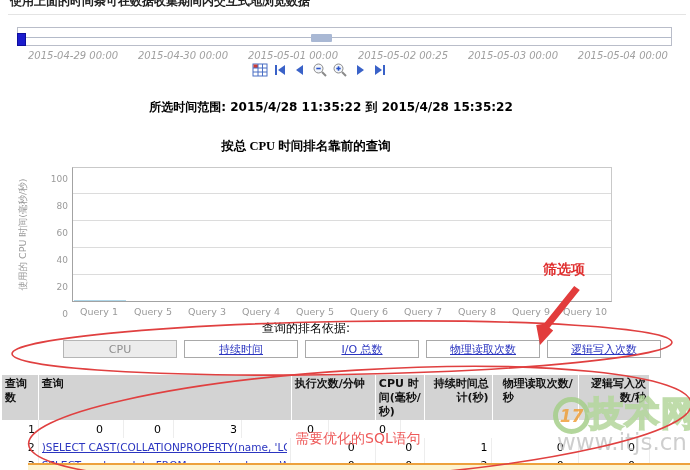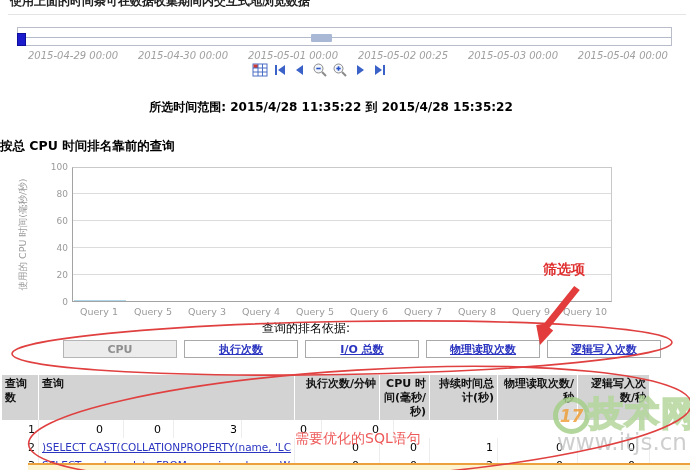--- a/index.html
+++ b/index.html
@@ -18,52 +18,52 @@
   .range-block { position: absolute; left: 293px; top: 6px; width: 21px; height: 8px; background: #a9b8d4; border-radius: 1px; }
   .dates { position: absolute; left: 28px; top: 50px; width: 640px; display: flex; justify-content: space-between; font-style: italic; }
   .dates span { font-size: 10px; color: #9f9f9f; }
 
   
   .toolbar { position: absolute; left: 251px; top: 61px; display: flex; align-items: center; gap: 3px; }
   .tool { width: 17px; height: 17px; display: flex; align-items: center; justify-content: center; cursor: pointer; }
 
   .range-line { position: absolute; top: 99px; left: 0; width: 690px; text-align: center; padding-right: 28px; font-size: 12px; font-weight: bold; color: #000; }
 
-  .chart-title { position: absolute; top: 138px; left: 0; width: 612px; text-align: left; font-size: 12.5px; font-weight: bold; color: #000; }
+  .chart-title { position: absolute; top: 138px; left: 0; width: 612px; text-align: center; font-size: 12.5px; font-weight: bold; color: #000; font-family: Liberation Serif, serif; }
 
   
   .plot { position: absolute; left: 72px; top: 167px; width: 540px; height: 135px;
           border: 1px solid #c9c9c9; border-left-color: #a3a3a3; border-bottom-color: #a3a3a3;
           background: repeating-linear-gradient(to top, transparent 0, transparent 26px, #dcdcdc 26px, #dcdcdc 27px); }
   .bars { position: absolute; left: 0; bottom: 0; width: 100%; height: 100%; display: flex; }
   .bar-slot { width: 54px; height: 100%; position: relative; }
   .bar { position: absolute; bottom: 0; left: 1px; width: 52px; background: #aed6e8; }
-  .yticks { position: absolute; left: 40px; top: 162px; width: 28px; height: 145px; display: flex; flex-direction: column; justify-content: space-between; }
+  .yticks { position: absolute; left: 40px; top: 174px; width: 28px; height: 145px; display: flex; flex-direction: column; justify-content: space-between; }
   .yticks span { font-size: 9px; color: #9a9a9a; text-align: right; }
   .ylabel { position: absolute; left: -57px; top: 228px; width: 160px; text-align: center; font-size: 9.5px; color: #9a9a9a; transform: rotate(-90deg); }
   .xlabels { position: absolute; left: 72px; top: 306px; width: 540px; display: flex; }
   .xlabels span { width: 54px; text-align: center; font-size: 9.5px; color: #9a9a9a; }
 
   .rank-label { position: absolute; top: 320px; left: 0; width: 612px; text-align: center; font-size: 12px; font-weight: normal; color: #000000; }
   .btn-row { position: absolute; top: 340px; left: 63px; display: flex; gap: 7px; }
   .rank-btn { width: 114px; height: 18px; border: 1px solid #a9a9a9; background: #fff; display: flex; align-items: center; justify-content: center;
-              font-size: 11px; font-weight: bold; color: #2b35c0; text-decoration: underline; cursor: pointer; }
+              font-size: 11px; font-weight: normal; color: #2b35c0; text-decoration: underline; cursor: pointer; }
   .rank-btn.selected { background: #ececec; color: #8f8f8f; text-decoration: none; border-color: #b5b5b5; cursor: default; }
 
   
   .qtable { position: absolute; left: 2px; top: 375px; width: 648px; font-size: 11px; }
   .thead { display: flex; background: #d3d3d3; font-weight: bold; color: #111; }
   .th { padding: 2px 3px; border-right: 1px solid #fff; min-height: 33px; word-break: break-all; line-height: 1.25; }
   .trow { display: flex; height: 18px; align-items: center; background: #fff; }
   .td { padding: 0 3px; height: 100%; display: flex; align-items: center; border-right: 1px solid #ededed; }
   .c1 { width: 37px; justify-content: flex-end; }
   .c2 { width: 256px; overflow: hidden; white-space: nowrap; }
-  .c3 { width: 85px; }  .c4 { width: 50px; }  .c5 { width: 68px; }  .c6 { width: 80px; }  .c7 { width: 72px; }
+  .c3 { width: 85px; }  .c4 { width: 50px; }  .c5 { width: 68px; }  .c6 { width: 80px; margin-left: 7px; }  .c7 { width: 72px; }
   .th.c1, .th.c2 { text-align: left; }
-  .th.c3, .th.c4, .th.c6 { text-align: right; }
+  .th.c3, .th.c4, .th.c6 { text-align: left; }
   .th.c5, .th.c7 { text-align: right; }
   .num { justify-content: flex-end; }
   .td.c3 { padding-right: 20px; } .td.c4 { padding-right: 12px; } .td.c5 { padding-right: 4px; }
   .td.c6 { padding-right: 14px; } .td.c7 { padding-right: 14px; }
   .qlink { color: #2b35c0; text-decoration: underline; font-size: 10.5px; cursor: pointer; overflow: hidden; white-space: nowrap; }
   .qnum { color: #111; }
 
   .strip { position: absolute; left: 28px; top: 463px; width: 662px; height: 7px; background: #fdf3cf; border-top: 2px solid #eda13d; }
 
   
@@ -212,21 +212,21 @@
     <span>Query 6</span>
     <span>Query 7</span>
     <span>Query 8</span>
     <span>Query 9</span>
     <span>Query 10</span>
   </div>
 
   <div class="rank-label">查询的排名依据:</div>
   <div class="btn-row">
     <div class="rank-btn selected">CPU</div>
-    <div class="rank-btn">执行次数</div>
+    <div class="rank-btn">持续时间</div>
     <div class="rank-btn">I/O 总数</div>
     <div class="rank-btn">物理读取次数</div>
     <div class="rank-btn">逻辑写入次数</div>
   </div>
 
   <div class="qtable">
     <div class="thead">
       <div class="th c1">查询数</div>
       <div class="th c2">查询</div>
       <div class="th c3">执行次数/分钟</div>

